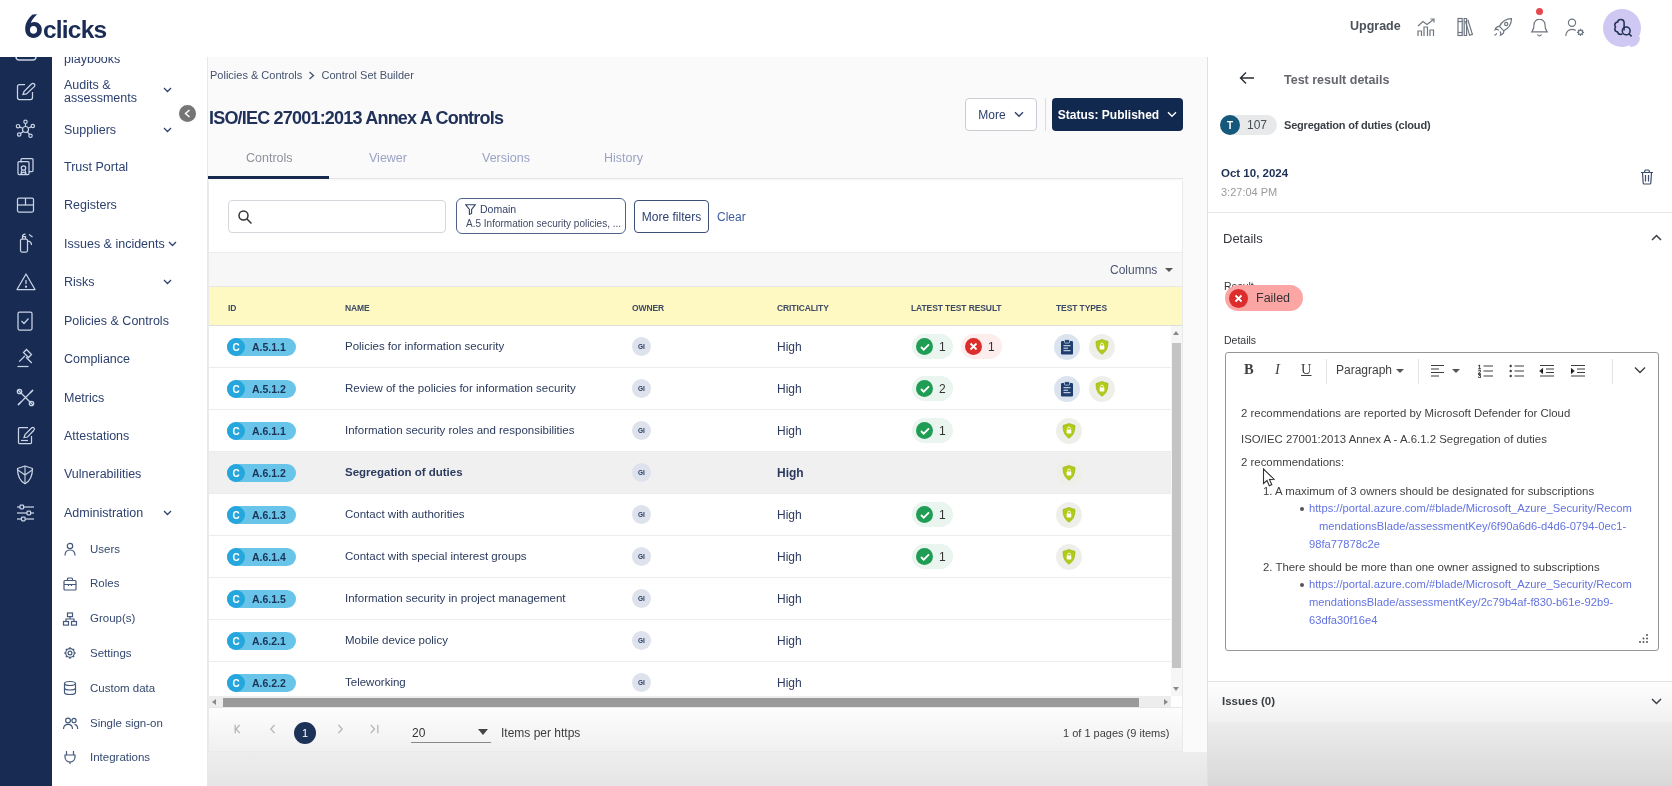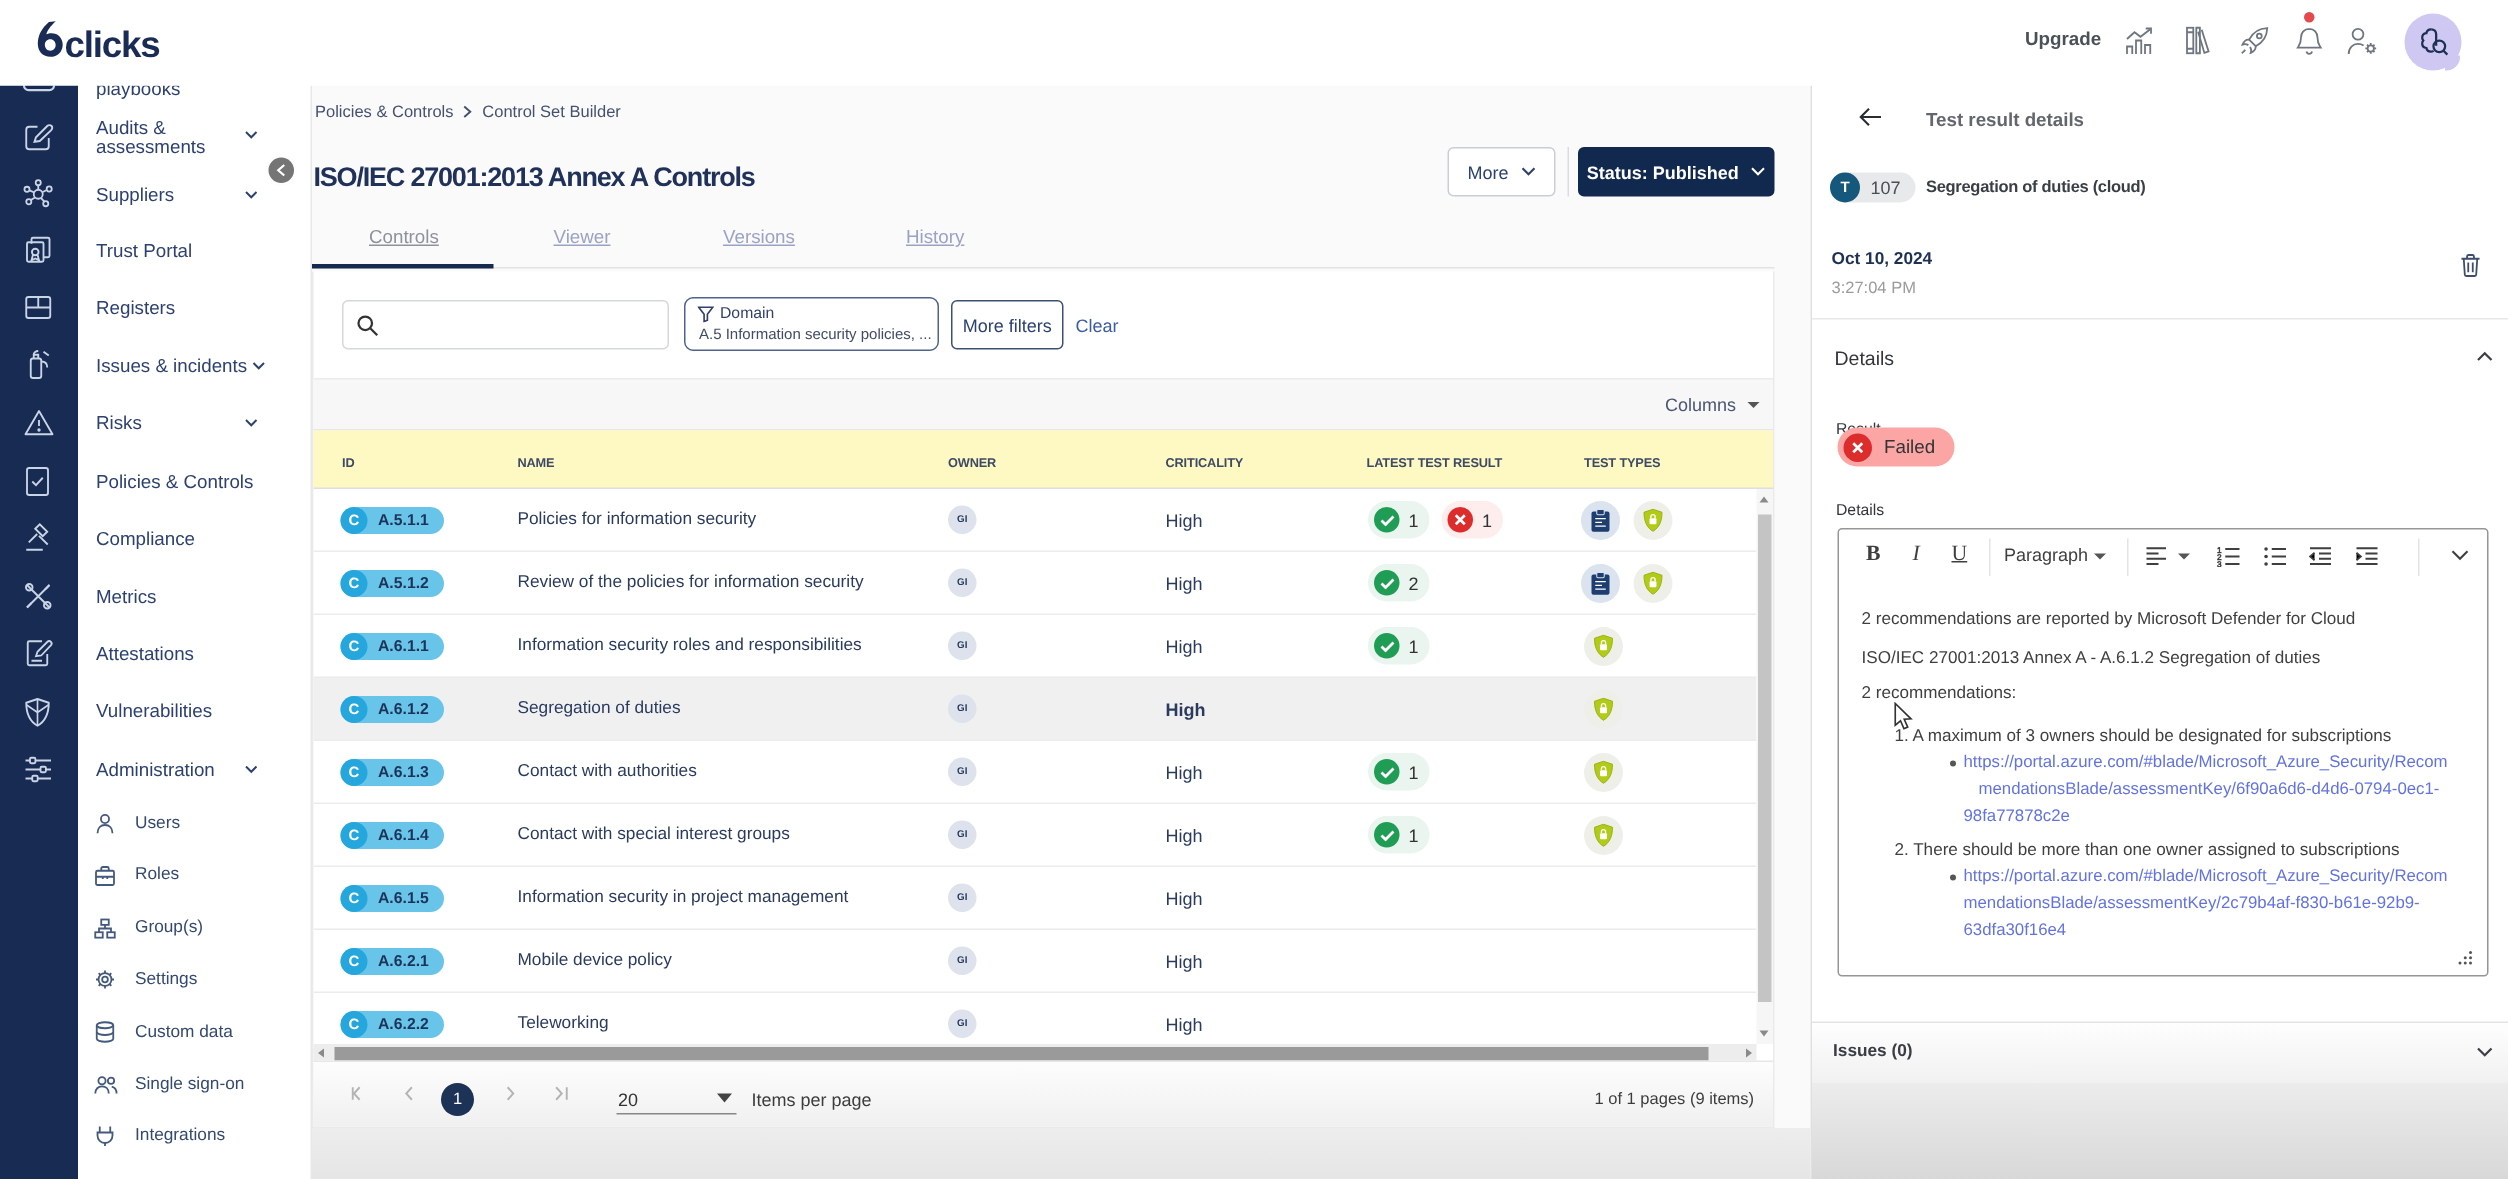--- a/index.html
+++ b/index.html
@@ -29,21 +29,21 @@
 #collapse { position:absolute; left:177px; top:103px; width:21px; height:21px; border-radius:50%; background:#757575; border:2px solid #fdfdfd; z-index:30; display:flex; align-items:center; justify-content:center; }
 
 
 #main { position:absolute; left:208px; top:57px; width:999px; height:729px; background:#fafafa; }
 #mainbottom { position:absolute; left:0px; top:695px; width:999px; height:91px; background:linear-gradient(#ededed,#d9d9d9); }
 #crumb { position:absolute; left:2px; top:12px; font-size:11px; color:#44526f; }
 #title { position:absolute; left:1px; top:51px; font-size:18px; font-weight:bold; color:#20315a; letter-spacing:-0.8px; }
 #btn-more { position:absolute; left:757px; top:41px; width:72px; height:33px; background:#fff; border:1px solid #c9cdd4; border-radius:4px; font-size:12px; color:#2d4170; display:flex; align-items:center; justify-content:center; gap:8px; }
 #vline { position:absolute; left:837px; top:41px; width:1px; height:33px; background:#d9dce1; }
 #btn-status { position:absolute; left:844px; top:41px; width:131px; height:33px; background:#12294f; border-radius:4px; font-size:12px; color:#fff; font-weight:bold; display:flex; align-items:center; justify-content:center; gap:8px; white-space:nowrap; }
-.tab { position:absolute; top:94px; font-size:12.5px;text-decoration:underline; }
+.tab { position:absolute; top:94px; font-size:12.5px; }
 #tabline { position:absolute; left:0; top:121px; width:975px; height:1px; background:#e2e2e2; }
 #tabsel { position:absolute; left:0; top:119px; width:121px; height:3px; background:#16294e; }
 
 
 #card { position:absolute; left:0px; top:124px; width:975px; height:571px; background:#fff; border:1px solid #eaeaea; border-top:none; }
 #searchbox { position:absolute; left:19px; top:19px; width:218px; height:33px; border:1px solid #d4d7dc; border-radius:4px; background:#fff; }
 #chip-domain { position:absolute; left:247px; top:17px; width:170px; height:36px; border:1px solid #51628a; border-radius:6px; background:#fff; }
 #btn-filters { position:absolute; left:425px; top:19px; width:75px; height:33px; border:1px solid #3e4f75; border-radius:4px; background:#fff; font-size:12px; color:#2d4170; display:flex; align-items:center; justify-content:center; white-space:nowrap; }
 #lnk-clear { position:absolute; left:508px; top:29px; font-size:12px; color:#3c5d9f; }
 #groupbar { position:absolute; left:0; top:71px; width:973px; height:35px; background:#f7f7f7; border-top:1px solid #ececec; border-bottom:1px solid #e7e7e7; }
@@ -511,21 +511,21 @@
               <svg width="14" height="16" viewBox="0 0 14 16">
                 <path d="M7 0.5 L13 2.5 C13 8 11.5 12.5 7 15.2 C2.5 12.5 1 8 1 2.5 Z" fill="#b2cb16" stroke="#96ad10" stroke-width="0.6"></path>
                 <rect x="4.7" y="6.5" width="4.6" height="4" rx="0.7" fill="#fff"></rect>
                 <path d="M5.6 6.5 V5.5 C5.6 4.7 6.2 4.1 7 4.1 C7.8 4.1 8.4 4.7 8.4 5.5 V6.5" fill="none" stroke="#fff" stroke-width="0.9"></path>
               </svg>
             </div>
   </div>
           <div class="row sel" style="top:126px;">
     <div class="idpill">A.6.1.2</div>
             <div class="idc">C</div>
-    <div class="rname" style="font-weight:normal;">Segregation of duties</div>
+    <div class="rname" style="font-weight:bold;">Segregation of duties</div>
     <div class="gi">GI</div>
     <div class="crit" style="font-weight:bold;">High</div>
 
     <div class="tt ttshield" style="left:847px;">
               <svg width="14" height="16" viewBox="0 0 14 16">
                 <path d="M7 0.5 L13 2.5 C13 8 11.5 12.5 7 15.2 C2.5 12.5 1 8 1 2.5 Z" fill="#b2cb16" stroke="#96ad10" stroke-width="0.6"></path>
                 <rect x="4.7" y="6.5" width="4.6" height="4" rx="0.7" fill="#fff"></rect>
                 <path d="M5.6 6.5 V5.5 C5.6 4.7 6.2 4.1 7 4.1 C7.8 4.1 8.4 4.7 8.4 5.5 V6.5" fill="none" stroke="#fff" stroke-width="0.9"></path>
               </svg>
             </div>
@@ -623,21 +623,21 @@
             </svg>
           </div>
       <div class="pgic" style="left:160px;">
             <svg width="11" height="10" viewBox="0 0 13 12" fill="none" stroke="#b3b3b3" stroke-width="1.5">
               <path d="M2 1 L6.5 6 L2 11 M10.5 1 V11"></path>
             </svg>
           </div>
       <div id="ppnum">20</div>
       <div id="ppline"></div>
       <div id="ppcaret"></div>
-      <div id="perpage">Items per page</div>
+      <div id="perpage">Items per https</div>
       <div id="pagesinfo">1 of 1 pages (9 items)</div>
     </div>
   </div>
 </div>
 
 <div id="rpanel">
   <div id="rp-back">
         <svg width="16" height="14" viewBox="0 0 16 14" fill="none" stroke="#2a2e34" stroke-width="1.4">
           <path d="M15 7 H1.5 M7 1.5 L1.5 7 L7 12.5"></path>
         </svg>

